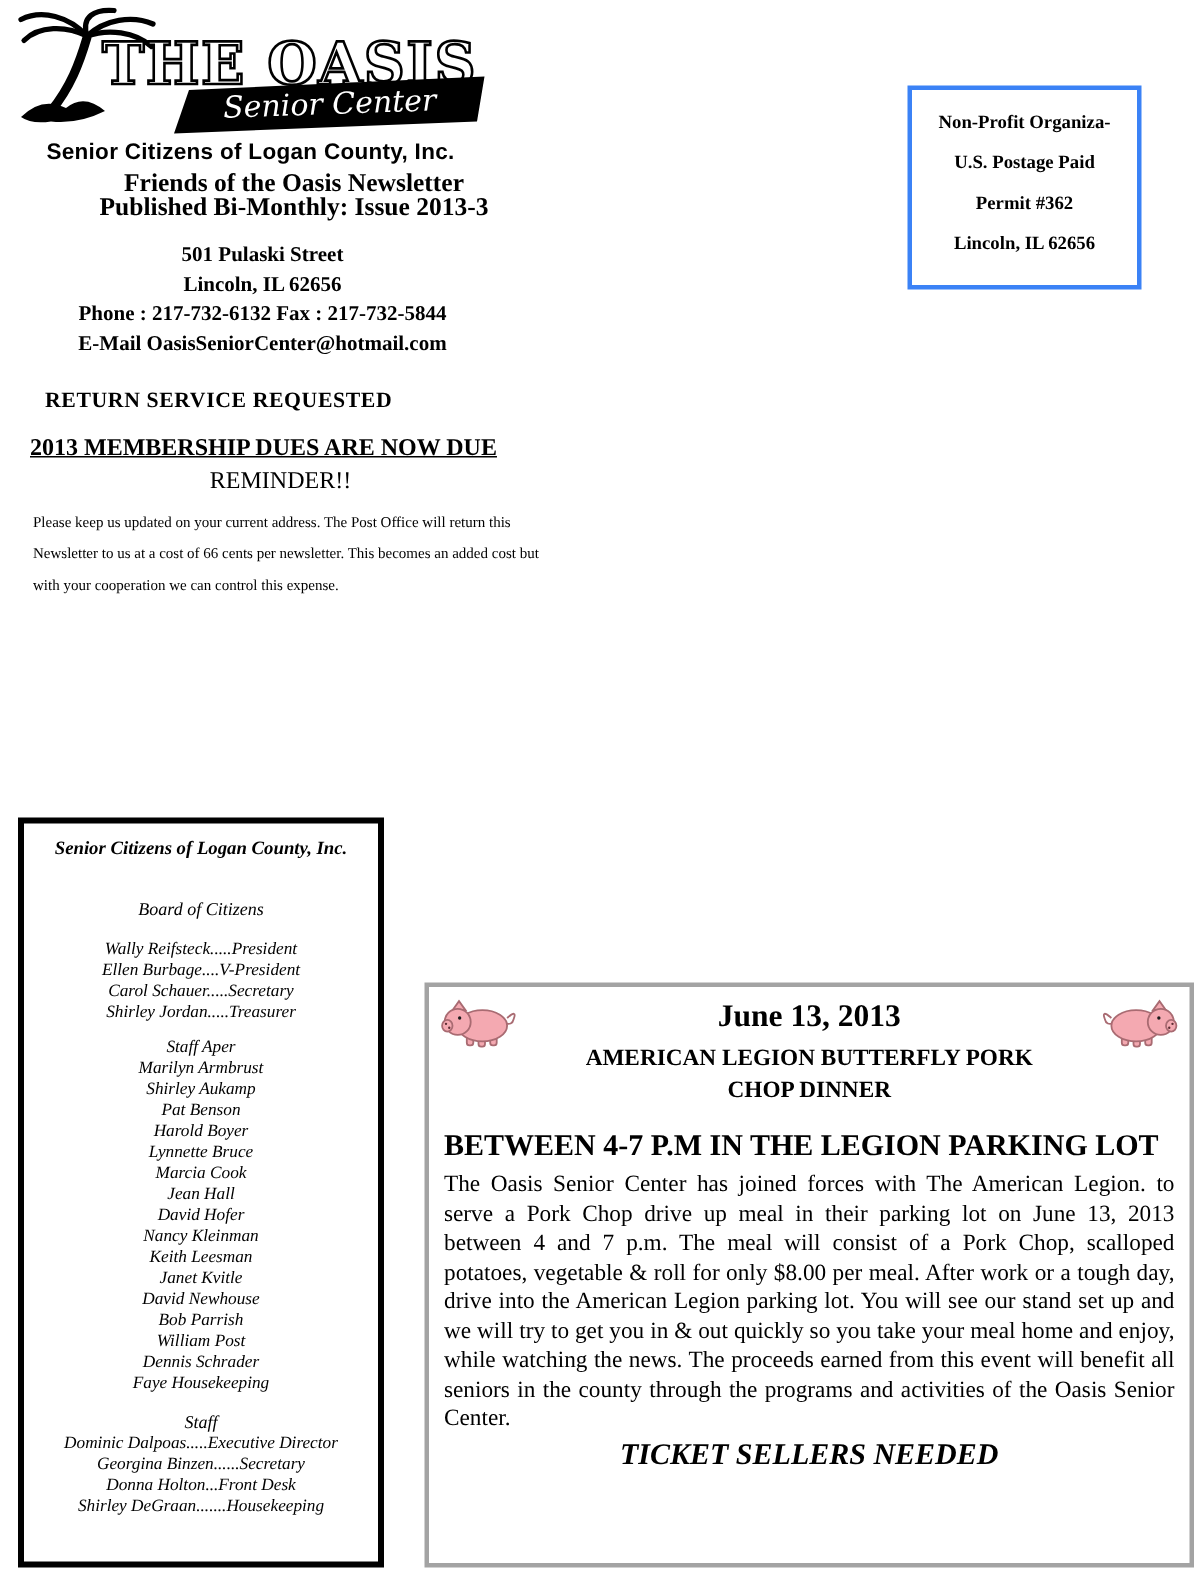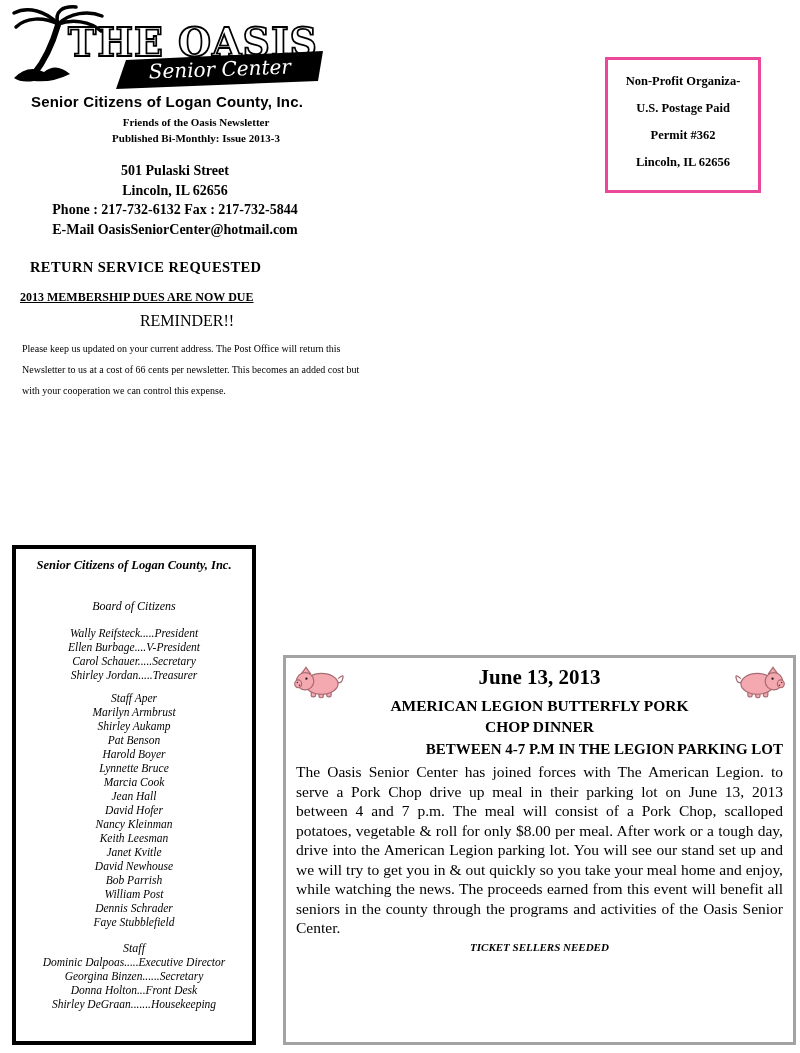--- a/index.html
+++ b/index.html
@@ -14,32 +14,32 @@
   .masthead { left:8px; top:4px; width:318px; text-align:center; }
   .logo-svg { display:block; }
   .logo-title {
     font-family:"DejaVu Serif", serif; font-size:39px; font-weight:bold;
     fill:#ffffff; stroke:#000000; stroke-width:1.8px; letter-spacing:1px;
     text-transform:uppercase;
   }
   .logo-banner { font-family:"DejaVu Serif", serif; font-size:20px; font-style:italic; fill:#ffffff; }
   .org-name { font-family:"Liberation Sans", sans-serif; font-weight:bold; font-size:15px; margin-top:1px; letter-spacing:0.2px; }
 
-  .nl-info { left:36px; top:114px; width:320px; text-align:center; font-weight:bold; font-size:11px; line-height:16px; }
+  .nl-info { left:36px; top:114px; width:320px; text-align:center; font-weight:bold; font-size:17px; line-height:16px; }
   .addr { left:14px; top:161px; width:322px; text-align:center; font-weight:bold; font-size:14px; line-height:19.5px; }
 
   
   .postage {
-    left:605px; top:57px; width:156px; height:136px; border:3px solid #ec4899;
+    left:605px; top:57px; width:156px; height:136px; border:3px solid #3b82f6;
     text-align:center; font-weight:bold; font-size:12.5px; padding-top:8px;
   }
   .postage div { line-height:27px; }
 
   .return-service { left:30px; top:259px; font-weight:bold; font-size:14.5px; letter-spacing:0.4px; }
-  .dues { left:20px; top:290px; font-weight:bold; font-size:12px; text-decoration:underline; }
+  .dues { left:20px; top:290px; font-weight:bold; font-size:16px; text-decoration:underline; }
   .reminder { left:22px; top:312px; width:330px; text-align:center; font-size:16px; }
   .addr-note { left:22px; top:338px; width:348px; font-size:10px; line-height:21px; }
 
   
   .board-box {
     left:12px; top:545px; width:244px; height:500px; border:4px solid #000;
     text-align:center; font-style:italic; padding-top:9px; font-size:11.5px;
   }
   .bb-title { font-weight:bold; font-size:12.5px; margin-bottom:26px; }
   .bb-sub { font-size:12px; margin-bottom:12px; }
@@ -48,23 +48,23 @@
   .bb-members { margin-bottom:12px; }
   .bb-staff-title { font-size:12px; margin-bottom:0px; line-height:14px; }
 
   
   .dinner-box {
     left:283px; top:655px; width:513px; height:390px; border:3px solid #a3a3a3;
     padding:5px 10px 0 10px;
   }
   .db-date { text-align:center; font-weight:bold; font-size:21px; margin-top:2px; }
   .db-title { text-align:center; font-weight:bold; font-size:15.5px; line-height:21px; white-space:pre-line; margin-top:5px; }
-  .db-sub { text-align:right; font-weight:bold; font-size:15px; margin-top:4px; }
+  .db-sub { text-align:left; font-weight:bold; font-size:20px; margin-top:16px; }
   .db-body { font-size:15.5px; line-height:19.5px; text-align:justify; margin-top:4px; }
-  .db-ticket { text-align:center; font-weight:bold; font-style:italic; font-size:11px; margin-top:3px; }
+  .db-ticket { text-align:center; font-weight:bold; font-style:italic; font-size:20px; margin-top:3px; }
   .db-note { font-weight:bold; font-style:italic; font-size:15.5px; line-height:21px; text-align:justify; margin-top:2px; }
   .pig { position:absolute; width:52px; height:36px; }
   .pig-left { left:7px; top:7px; }
   .pig-right { right:7px; top:7px; transform:scaleX(-1); }
 </style>
 </head>
 <body>
 
 <div class="page">
 
@@ -129,21 +129,21 @@
         <div>Marcia Cook</div>
         <div>Jean Hall</div>
         <div>David Hofer</div>
         <div>Nancy Kleinman</div>
         <div>Keith Leesman</div>
         <div>Janet Kvitle</div>
         <div>David Newhouse</div>
         <div>Bob Parrish</div>
         <div>William Post</div>
         <div>Dennis Schrader</div>
-        <div>Faye Stubblefield</div>
+        <div>Faye Housekeeping</div>
       </div>
     <div class="bb-staff-title">Staff</div>
     <div class="bb-list">
         <div>Dominic Dalpoas.....Executive Director</div>
         <div>Georgina Binzen......Secretary</div>
         <div>Donna Holton...Front Desk</div>
         <div>Shirley DeGraan.......Housekeeping</div>
       </div>
   </div>
 

